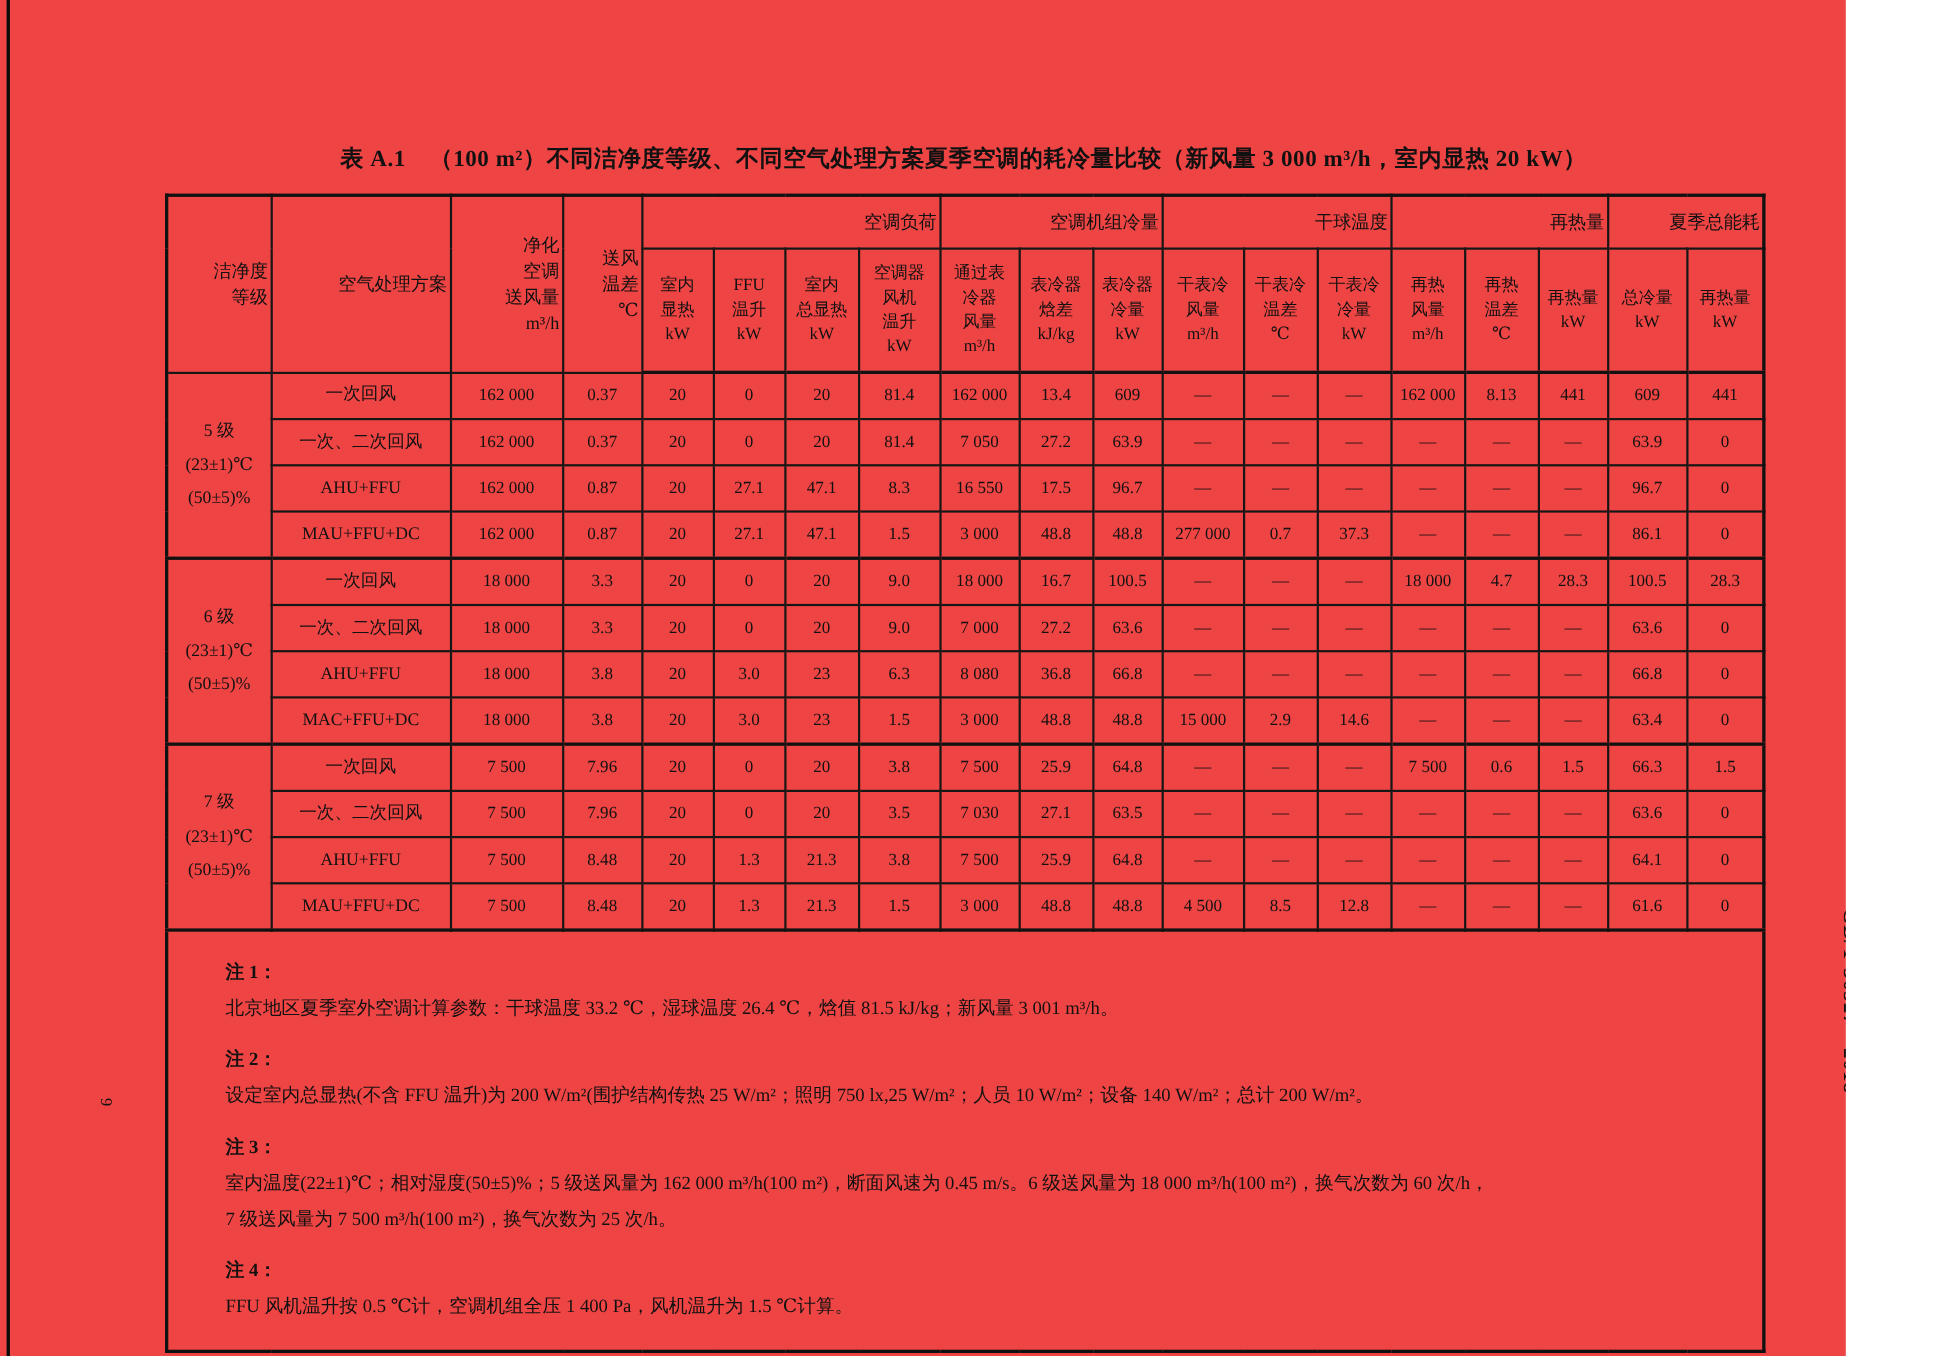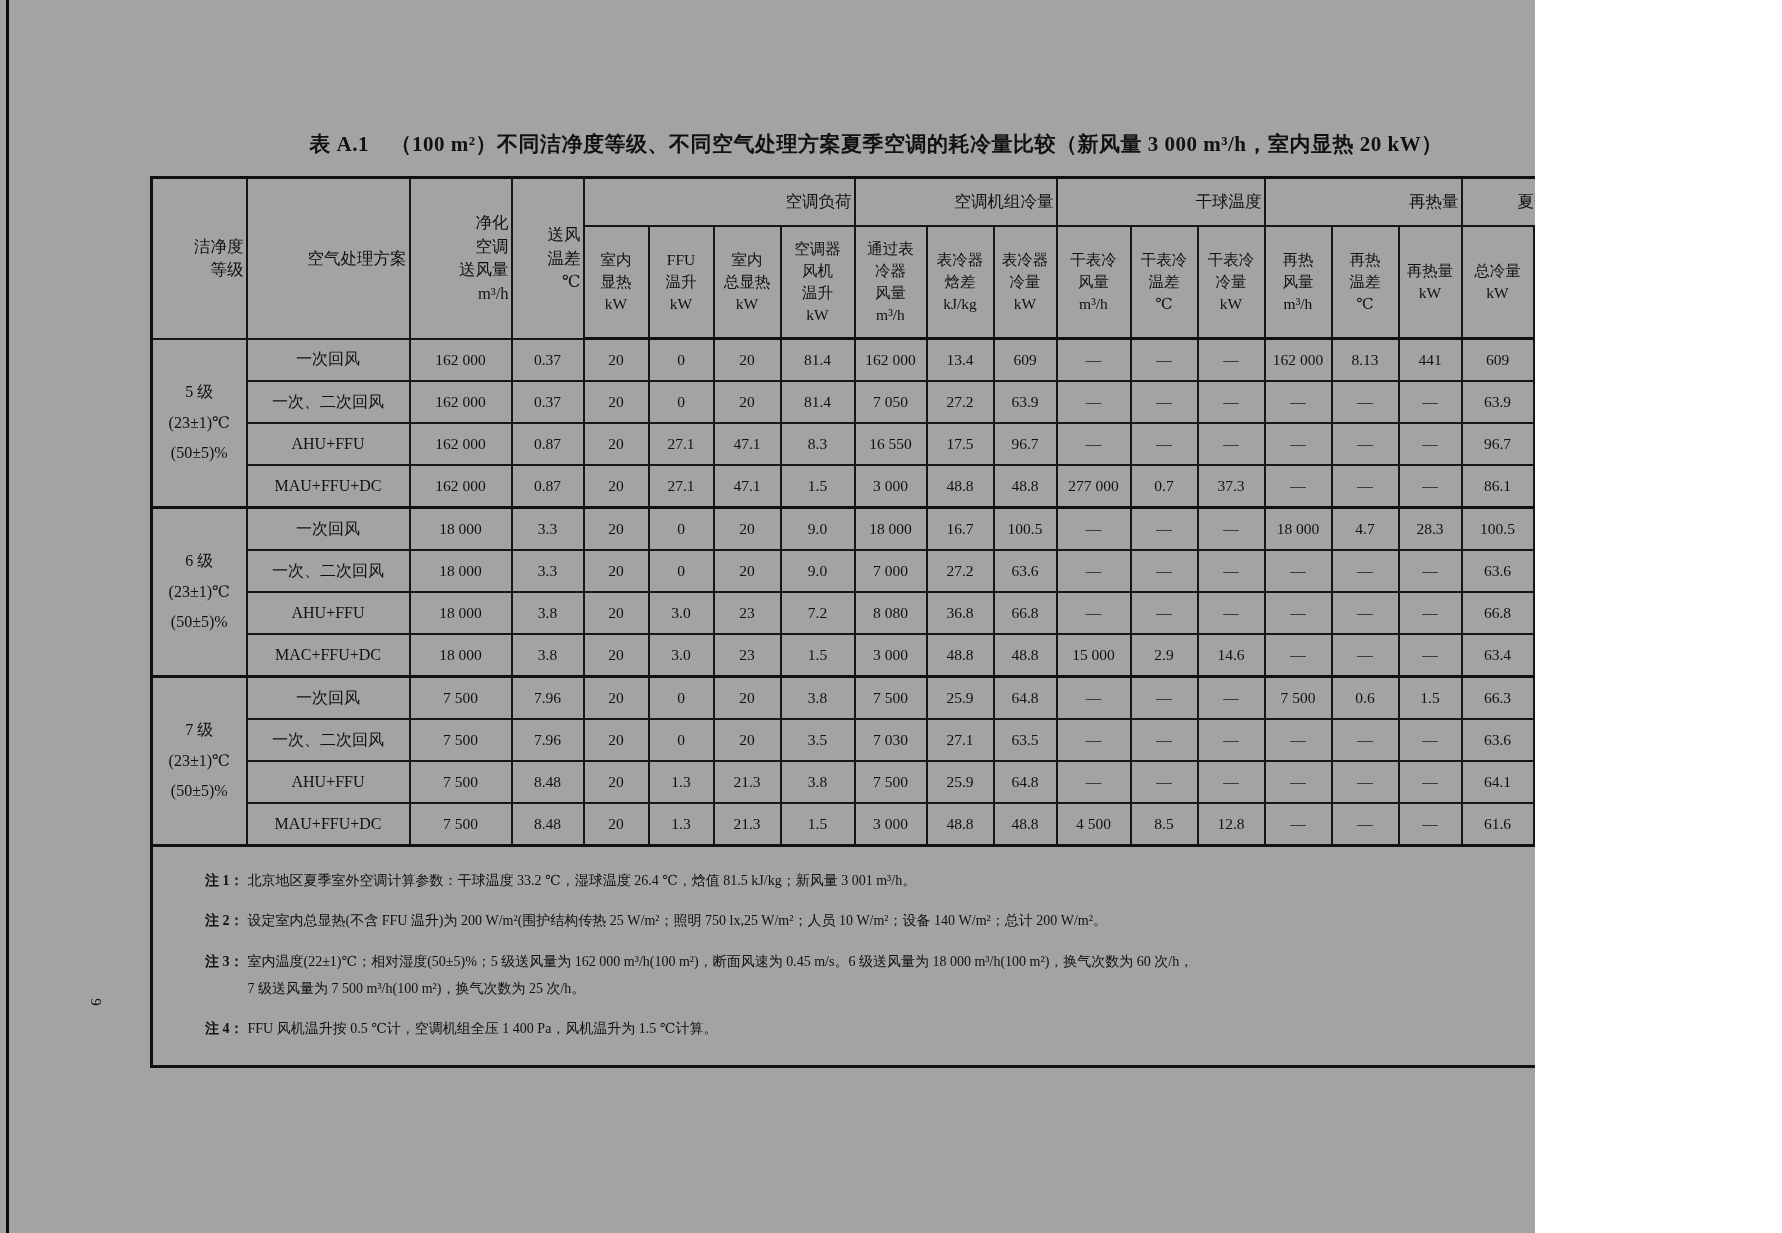--- a/index.html
+++ b/index.html
@@ -1,18 +1,18 @@
 <!DOCTYPE html>
 <html><head>
 <meta charset="utf-8">
 <style>
   html,body { margin:0; padding:0; }
   .page {
-    position:relative; width:1535px; height:1233px;
-    background:#a3a3a3; overflow:hidden;
+    position:relative; width:1678px; height:1233px;
+    background:#ef4444; overflow:hidden;
     font-family:"Liberation Serif","DejaVu Serif",serif;
     color:#111;
   }
   .left-edge { position:absolute; left:6px; top:0; width:3px; height:1233px; background:#0a0a0a; }
   .doc-title {
     position:absolute; left:150px; top:130px; width:1452px;
     text-align:center; font-weight:bold; font-size:21px; letter-spacing:0.5px;
     white-space:nowrap;
   }
   .table-wrap { position:absolute; left:150px; top:176px; width:1452px; }
@@ -30,21 +30,21 @@
   .doc-table tbody td { height:38px; }
   .doc-table tr.h2 th { border-bottom:3px solid #111; }
   .doc-table tr.group-start td { border-top:3px solid #111; }
   .level-cell { line-height:1.9 !important; font-size:16px !important; }
   .scheme-cell { font-size:16px !important; }
   .notes-cell {
     border-top:3px solid #111 !important;
     height:300px; vertical-align:top !important; text-align:left !important;
     padding:20px 30px 10px 52px !important; white-space:normal !important;
   }
-  .note { display:flex; margin-bottom:13px; line-height:1.95; font-size:14px; }
+  .note { display:flex; margin-bottom:13px; line-height:1.95; font-size:17px;flex-direction:column; }
   .note-label { font-weight:bold; white-space:nowrap; margin-right:4px; }
   .note-text { white-space:pre-line; }
   .side-label {
     position:absolute; left:1580px; top:898px; width:200px; height:24px;
     transform:rotate(90deg); transform-origin:center;
     font-weight:bold; font-size:19px; letter-spacing:1px; text-align:center;
     white-space:nowrap;
   }
   .page-num {
     position:absolute; left:84px; top:992px; width:20px; height:20px;
@@ -274,21 +274,21 @@
             <td>63.6</td>
             <td>0</td>
           </tr>
           <tr>
             <td class="scheme-cell">AHU+FFU</td>
             <td>18 000</td>
             <td>3.8</td>
             <td>20</td>
             <td>3.0</td>
             <td>23</td>
-            <td>7.2</td>
+            <td>6.3</td>
             <td>8 080</td>
             <td>36.8</td>
             <td>66.8</td>
             <td>—</td>
             <td>—</td>
             <td>—</td>
             <td>—</td>
             <td>—</td>
             <td>—</td>
             <td>66.8</td>

